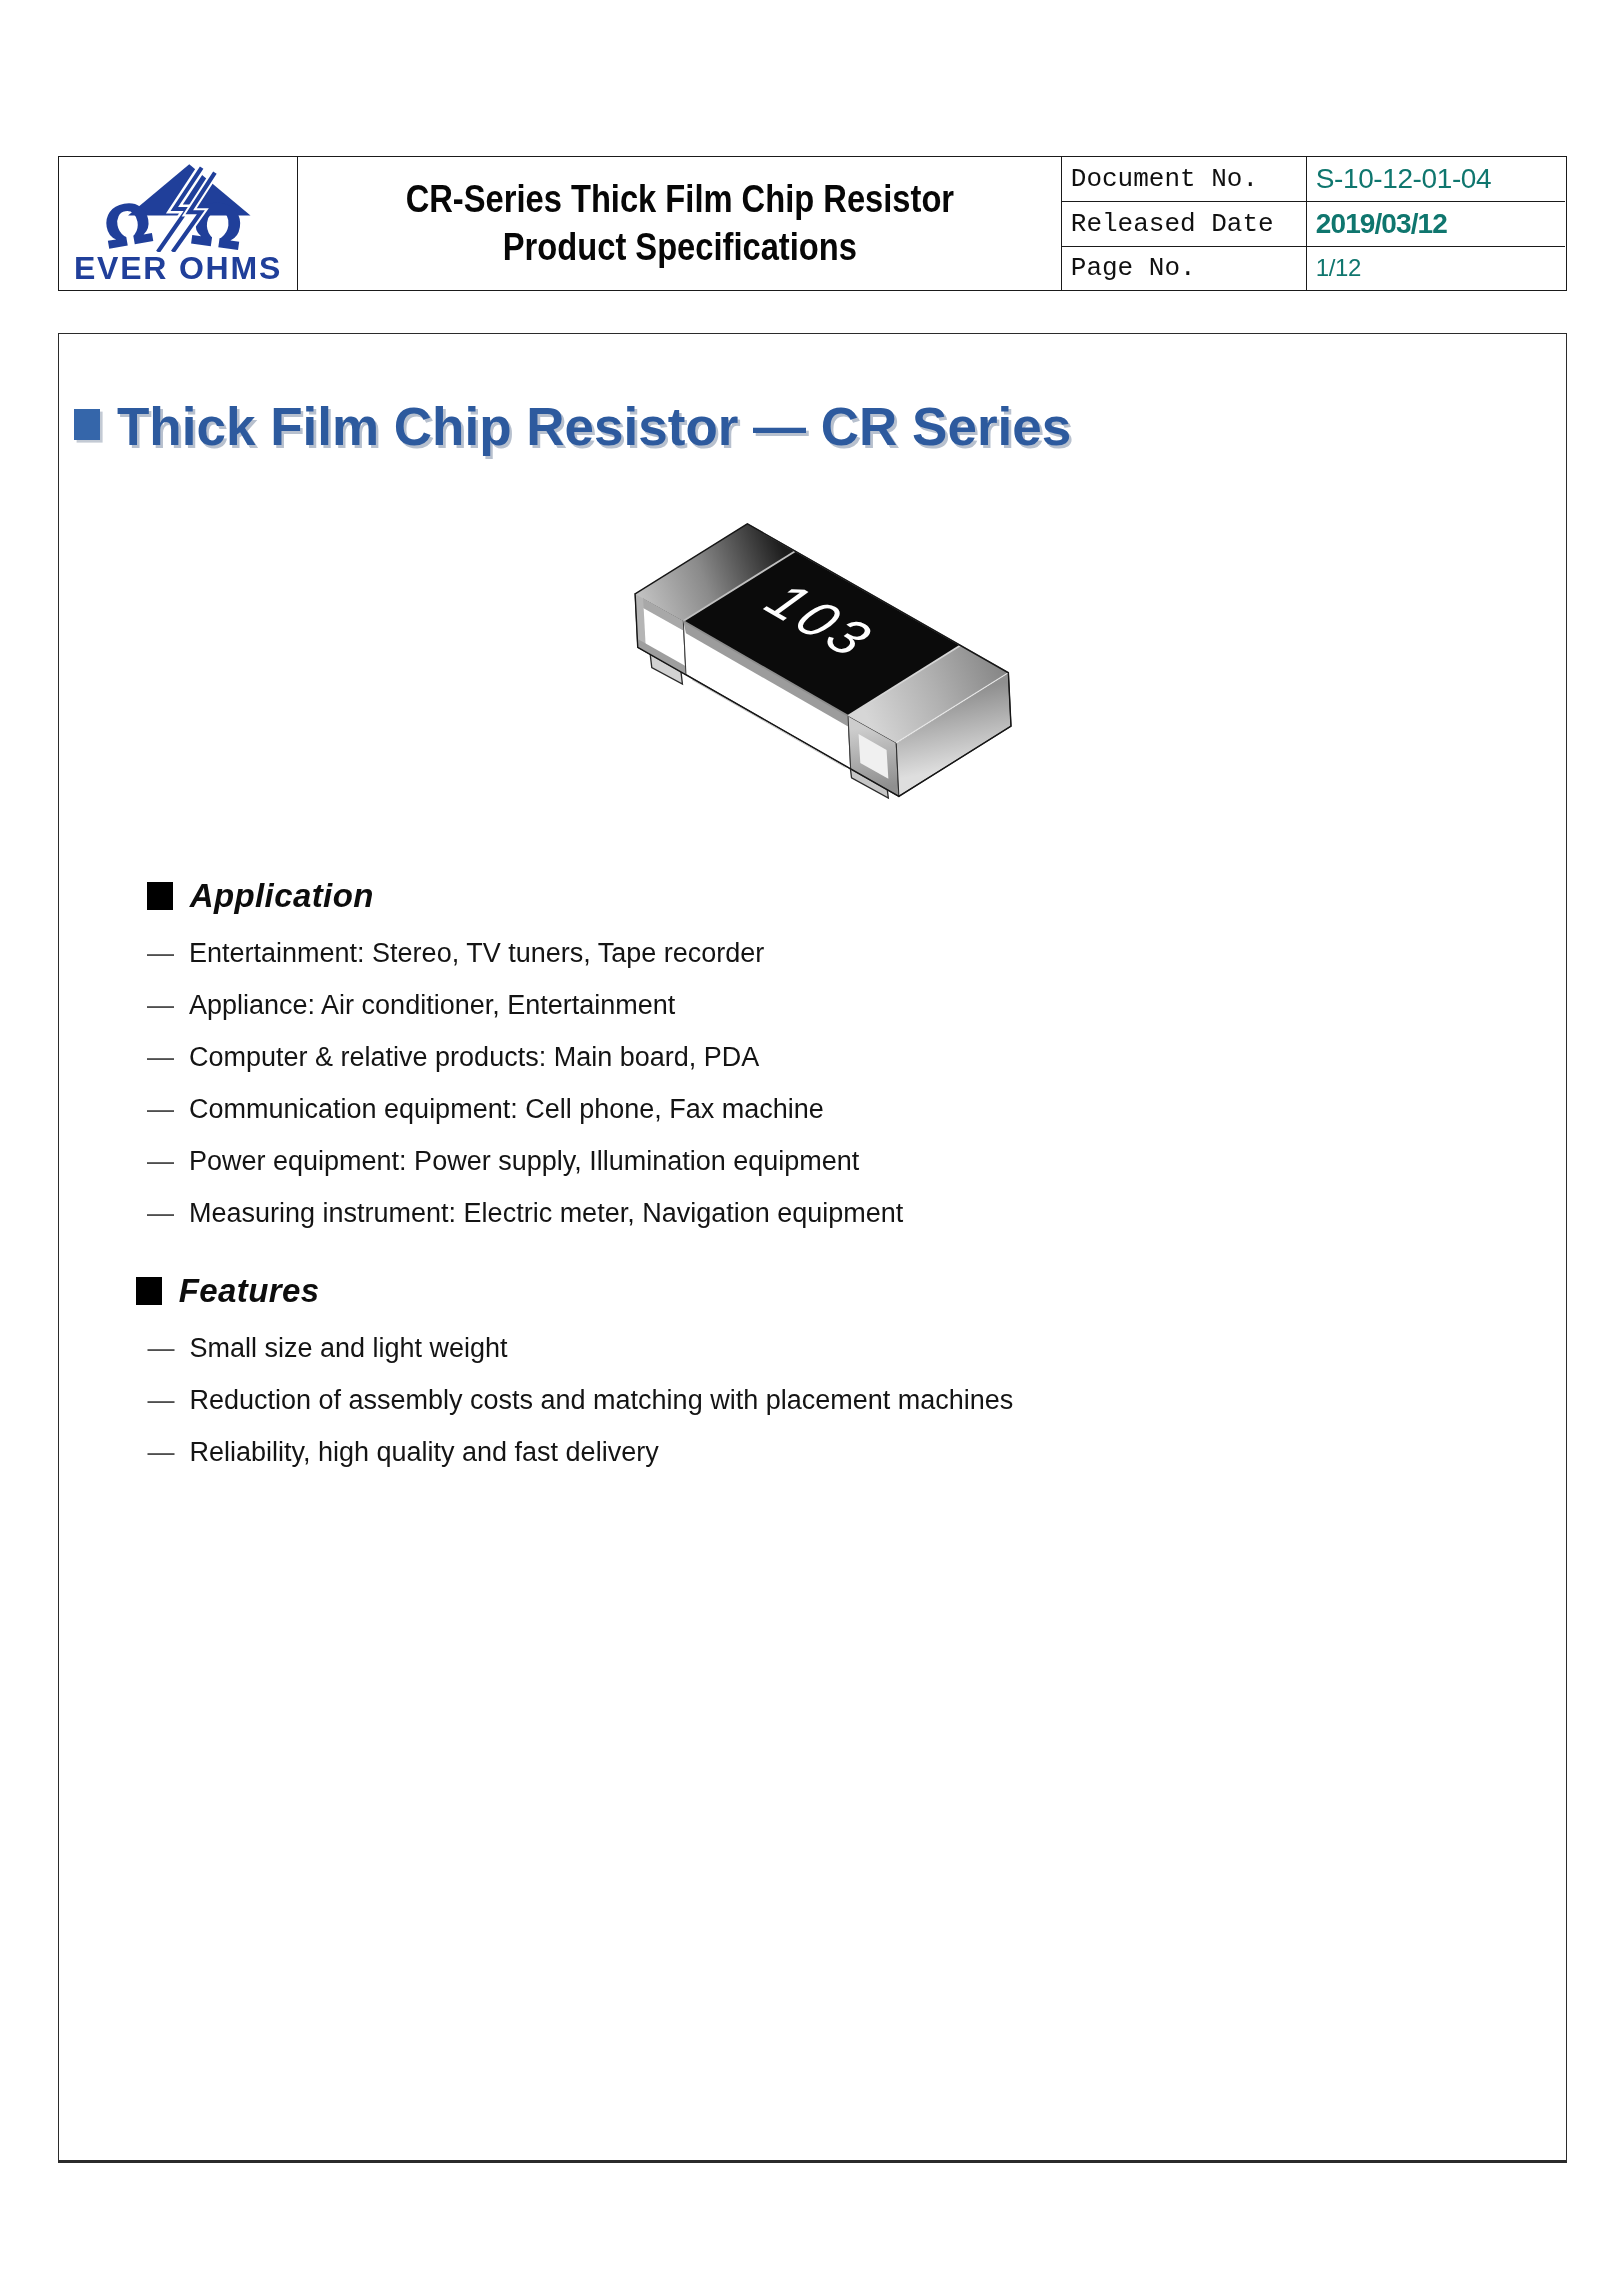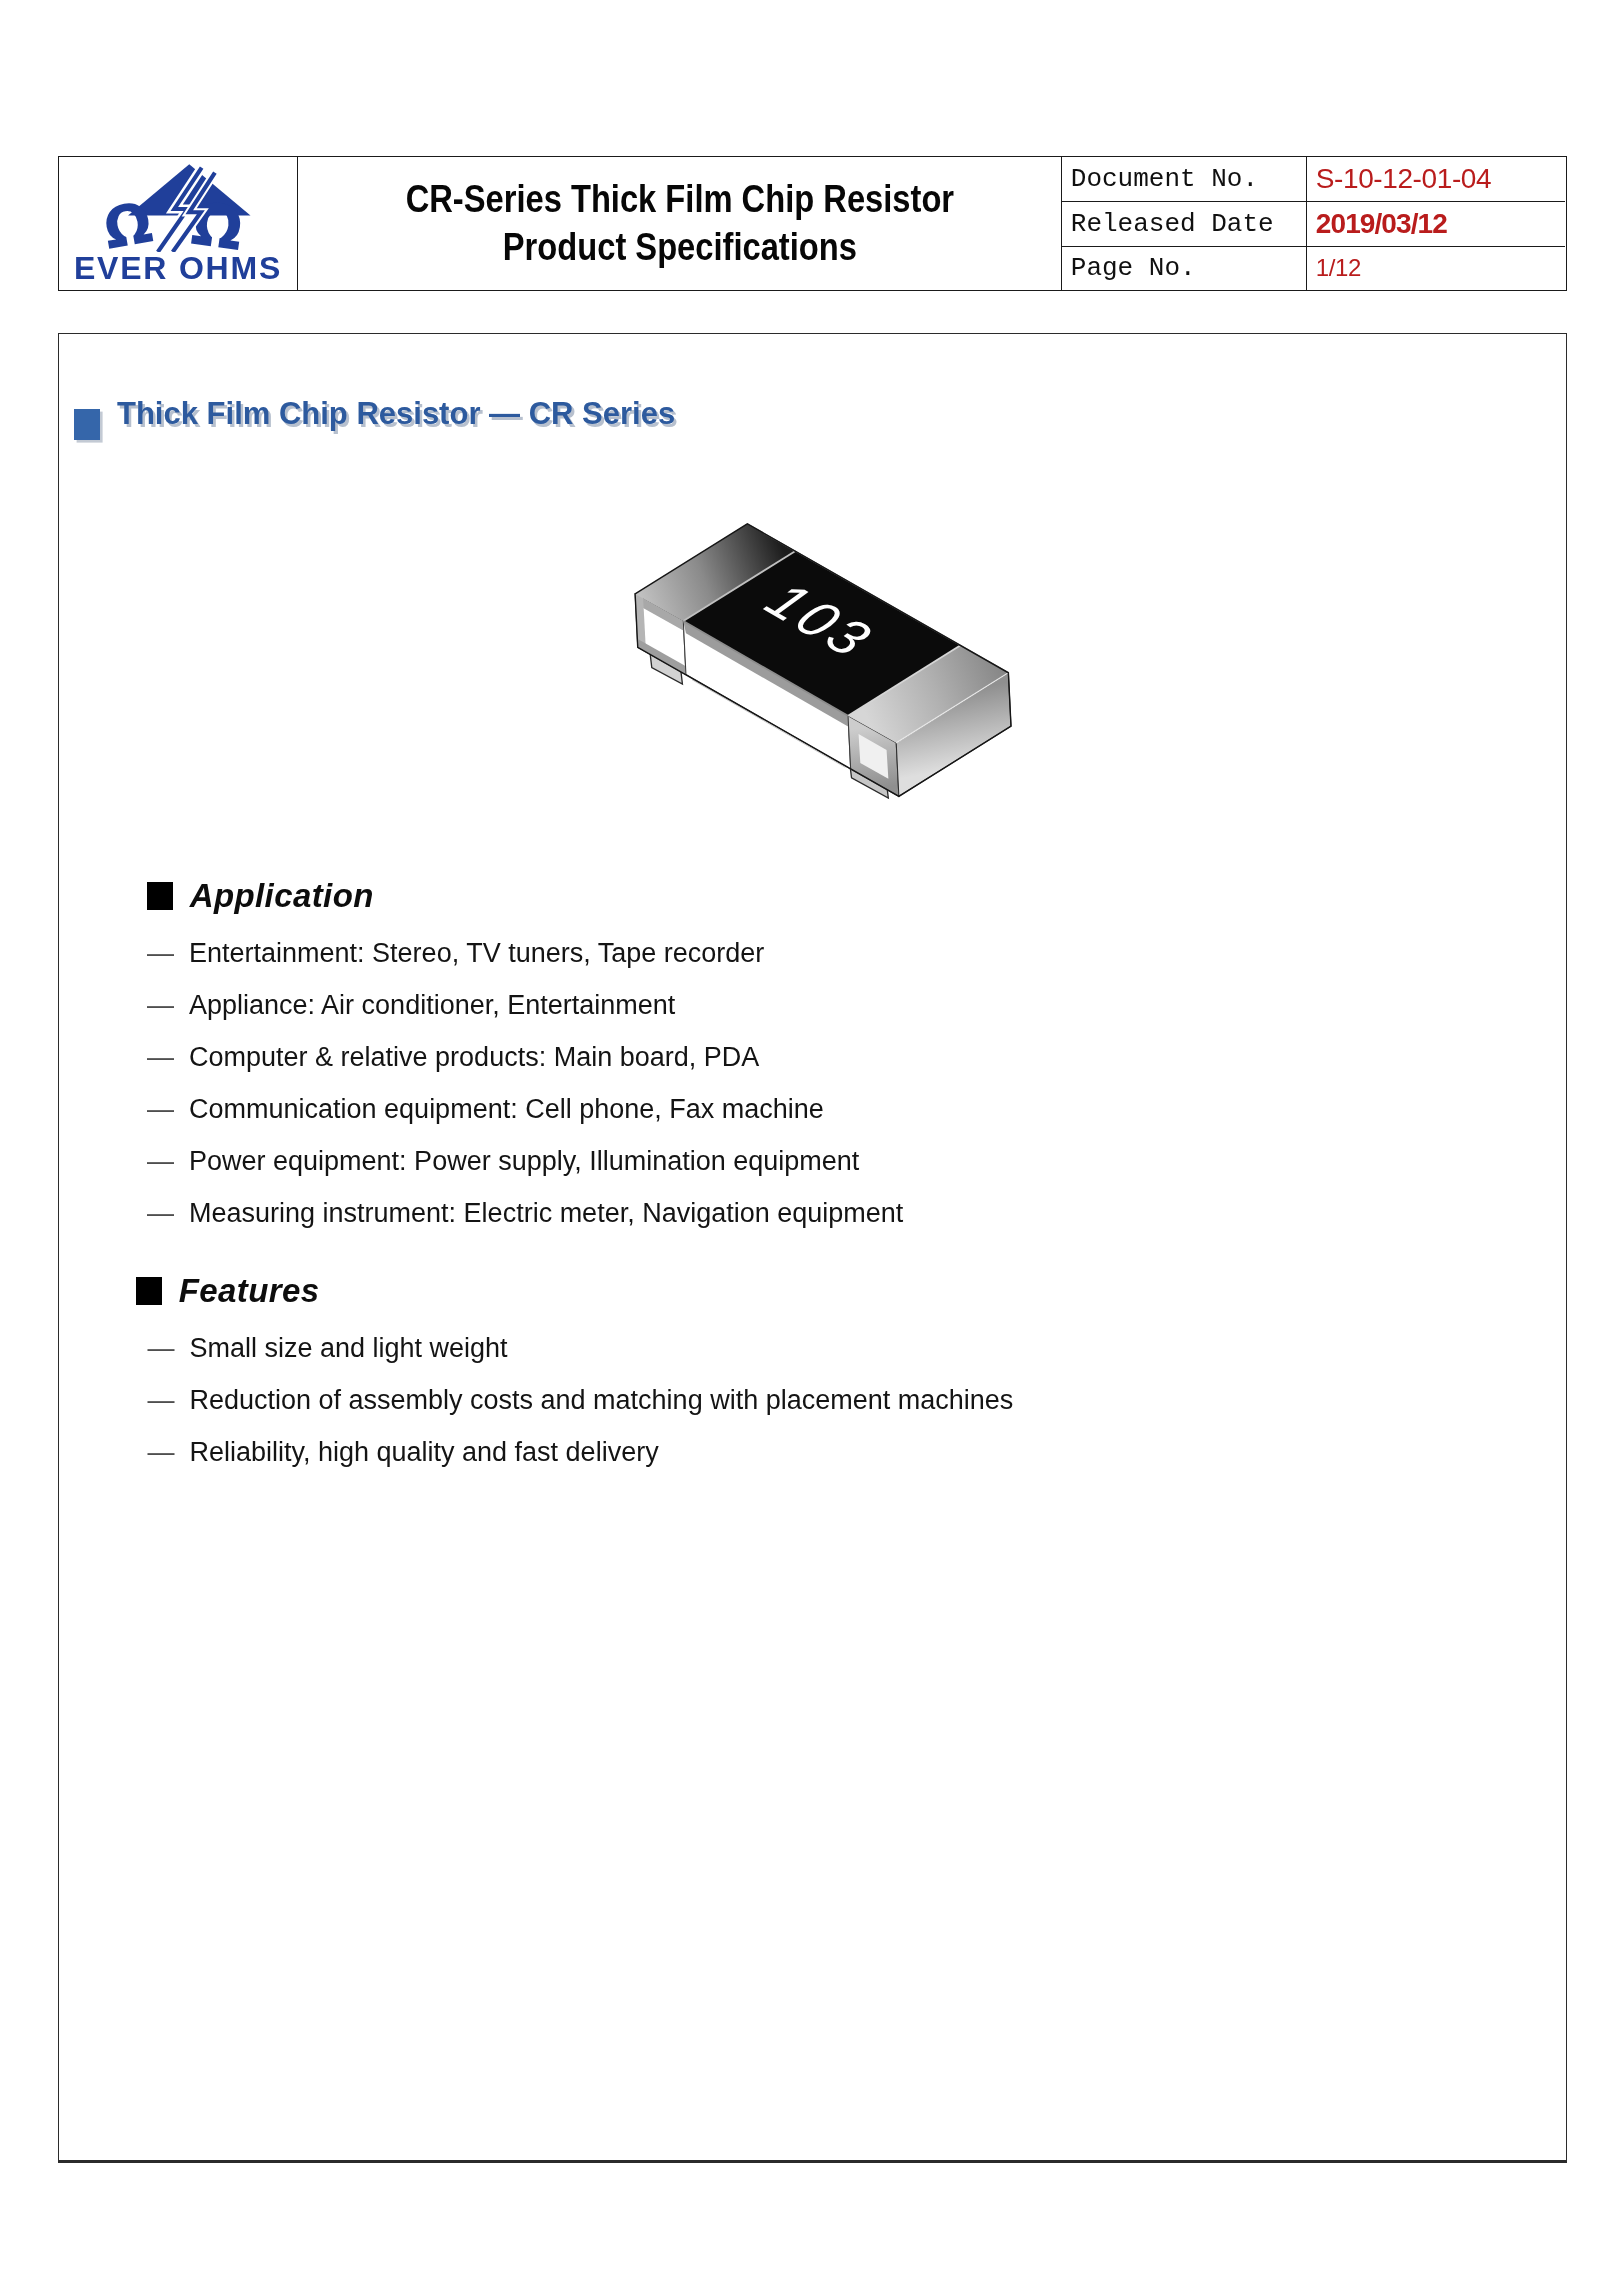--- a/index.html
+++ b/index.html
@@ -18,38 +18,38 @@
   }
   .logo-cell{ grid-row:1/4; grid-column:1/2; border-right:1.8px solid #1a1a1a;
     display:flex; flex-direction:column; align-items:center; justify-content:center; padding-top:1.8px;}
   .brand-text{ font-weight:bold; font-size:32px; letter-spacing:1.8px; color:#203f9a; margin-top:-1.8px; }
   .title-cell{ grid-row:1/4; grid-column:2/3; border-right:1.8px solid #1a1a1a;
     display:flex; flex-direction:column; align-items:center; justify-content:center; }
   .doc-title{ font-weight:bold; font-size:38px; line-height:48px; color:#070707;
     transform:scaleX(0.86); transform-origin:center; white-space:nowrap; text-align:center; }
   .meta-label{ grid-column:3/4; border-right:1.8px solid #1a1a1a; display:flex; align-items:center;
     padding-left:8.8px; font-family:"Liberation Mono", monospace; font-size:26px; color:#101010; white-space:nowrap; overflow:hidden;}
-  .meta-value{ grid-column:4/5; display:flex; align-items:center; padding-left:8.8px; font-size:28px; color:#b91c1c; letter-spacing:-0.4px; white-space:nowrap;}
+  .meta-value{ grid-column:4/5; display:flex; align-items:center; padding-left:8.8px; font-size:28px; color:#0f766e; letter-spacing:-0.4px; white-space:nowrap;}
   .row2{ border-top:1.8px solid #1a1a1a; }
   .meta-value.v-date{ font-weight:bold; letter-spacing:-0.9px; }
   .meta-value.v-page{ font-size:24px; }
 
   
   .main-box{
     position:absolute; left:58px; top:333px; width:1509px; height:1830px;
     border:1.8px solid #2b2b2b; border-bottom-width:3.5px; background:#fff;
   }
 
   
   .section-marker{
     position:absolute; left:74px; top:409px; width:26px; height:31px;
     background:#3566aa; box-shadow:2.6px 2.6px 0 #c3cad4;
   }
   .section-title{
-    position:absolute; left:117px; top:396px; font-size:31px; font-weight:bold;
+    position:absolute; left:117px; top:396px; font-size:53px; font-weight:bold;
     color:#2d5a9e; letter-spacing:0px; white-space:nowrap;
     text-shadow:2.6px 2.6px 0 #b7c0ce;
   }
 
   
   .resistor-svg{ position:absolute; left:578px; top:473px; }
 
   
   .text-block{ position:absolute; }
   .block-app{ left:147px; top:877px; }

